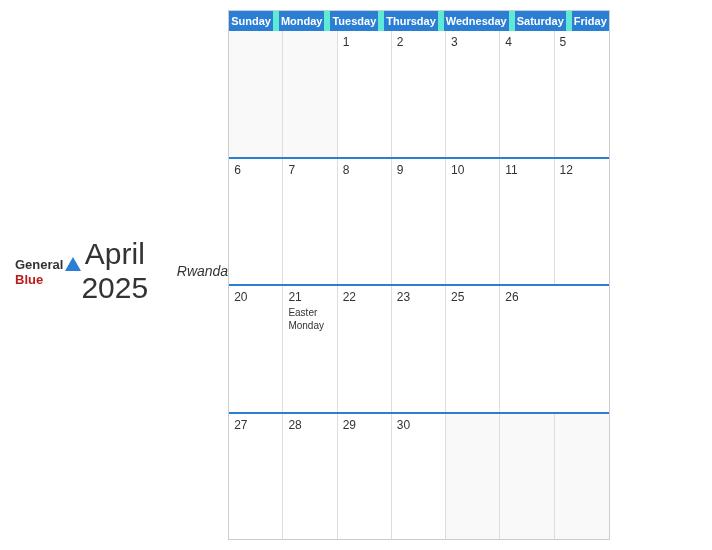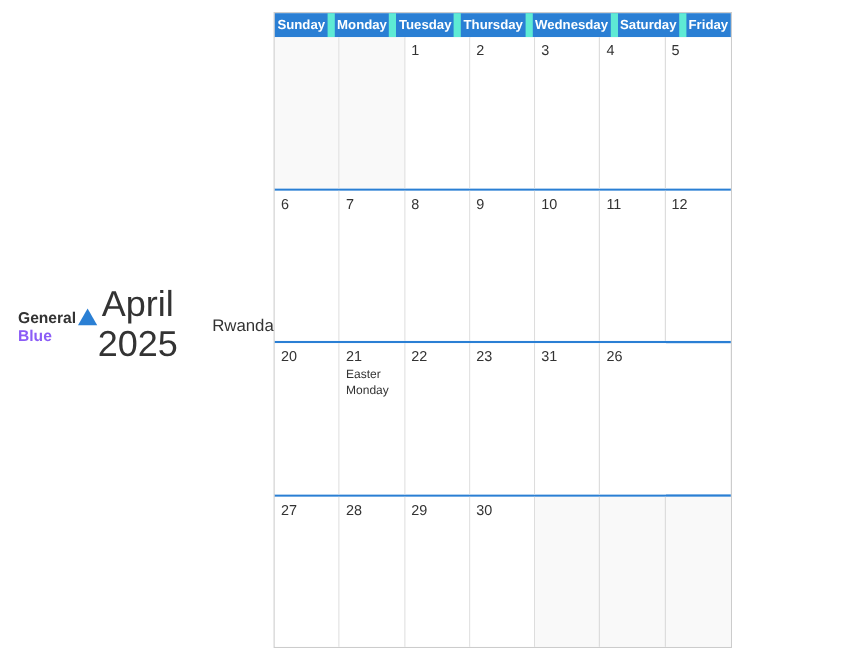--- a/index.html
+++ b/index.html
@@ -25,21 +25,21 @@
     }
     .logo-text-general {
       font-size: 13px;
       font-weight: bold;
       color: #333;
       line-height: 1;
     }
     .logo-text-blue {
       font-size: 13px;
       font-weight: bold;
-      color: #8b5cf6;
+      color: #b91c1c;
       line-height: 1;
     }
     .logo-triangle {
       width: 0;
       height: 0;
       border-left: 8px solid transparent;
       border-right: 8px solid transparent;
       border-bottom: 14px solid #2a7fd4;
       margin-left: 2px;
       margin-bottom: 2px;
@@ -58,20 +58,21 @@
       color: #333;
       font-weight: normal;
       text-align: center;
       flex: 1;
     }
     .country {
       font-size: 14px;
       color: #333;
       text-align: right;
       min-width: 80px;
+      font-style: italic;
     }
     .calendar {
       flex: 1;
       border: 1px solid #ccc;
       display: flex;
       flex-direction: column;
     }
     .cal-header-row {
       display: grid;
       grid-template-columns: repeat(7, 1fr);
@@ -205,21 +206,21 @@
             <span class="day-number">21</span>
             <div class="event-text">Easter Monday</div>
           </div>
           <div class="cal-cell">
             <span class="day-number">22</span>
           </div>
           <div class="cal-cell">
             <span class="day-number">23</span>
           </div>
           <div class="cal-cell">
-            <span class="day-number">31</span>
+            <span class="day-number">25</span>
           </div>
           <div class="cal-cell">
             <span class="day-number">26</span>
           </div>
         </div>
         <div class="cal-week">
           <div class="cal-cell">
             <span class="day-number">27</span>
           </div>
           <div class="cal-cell">

